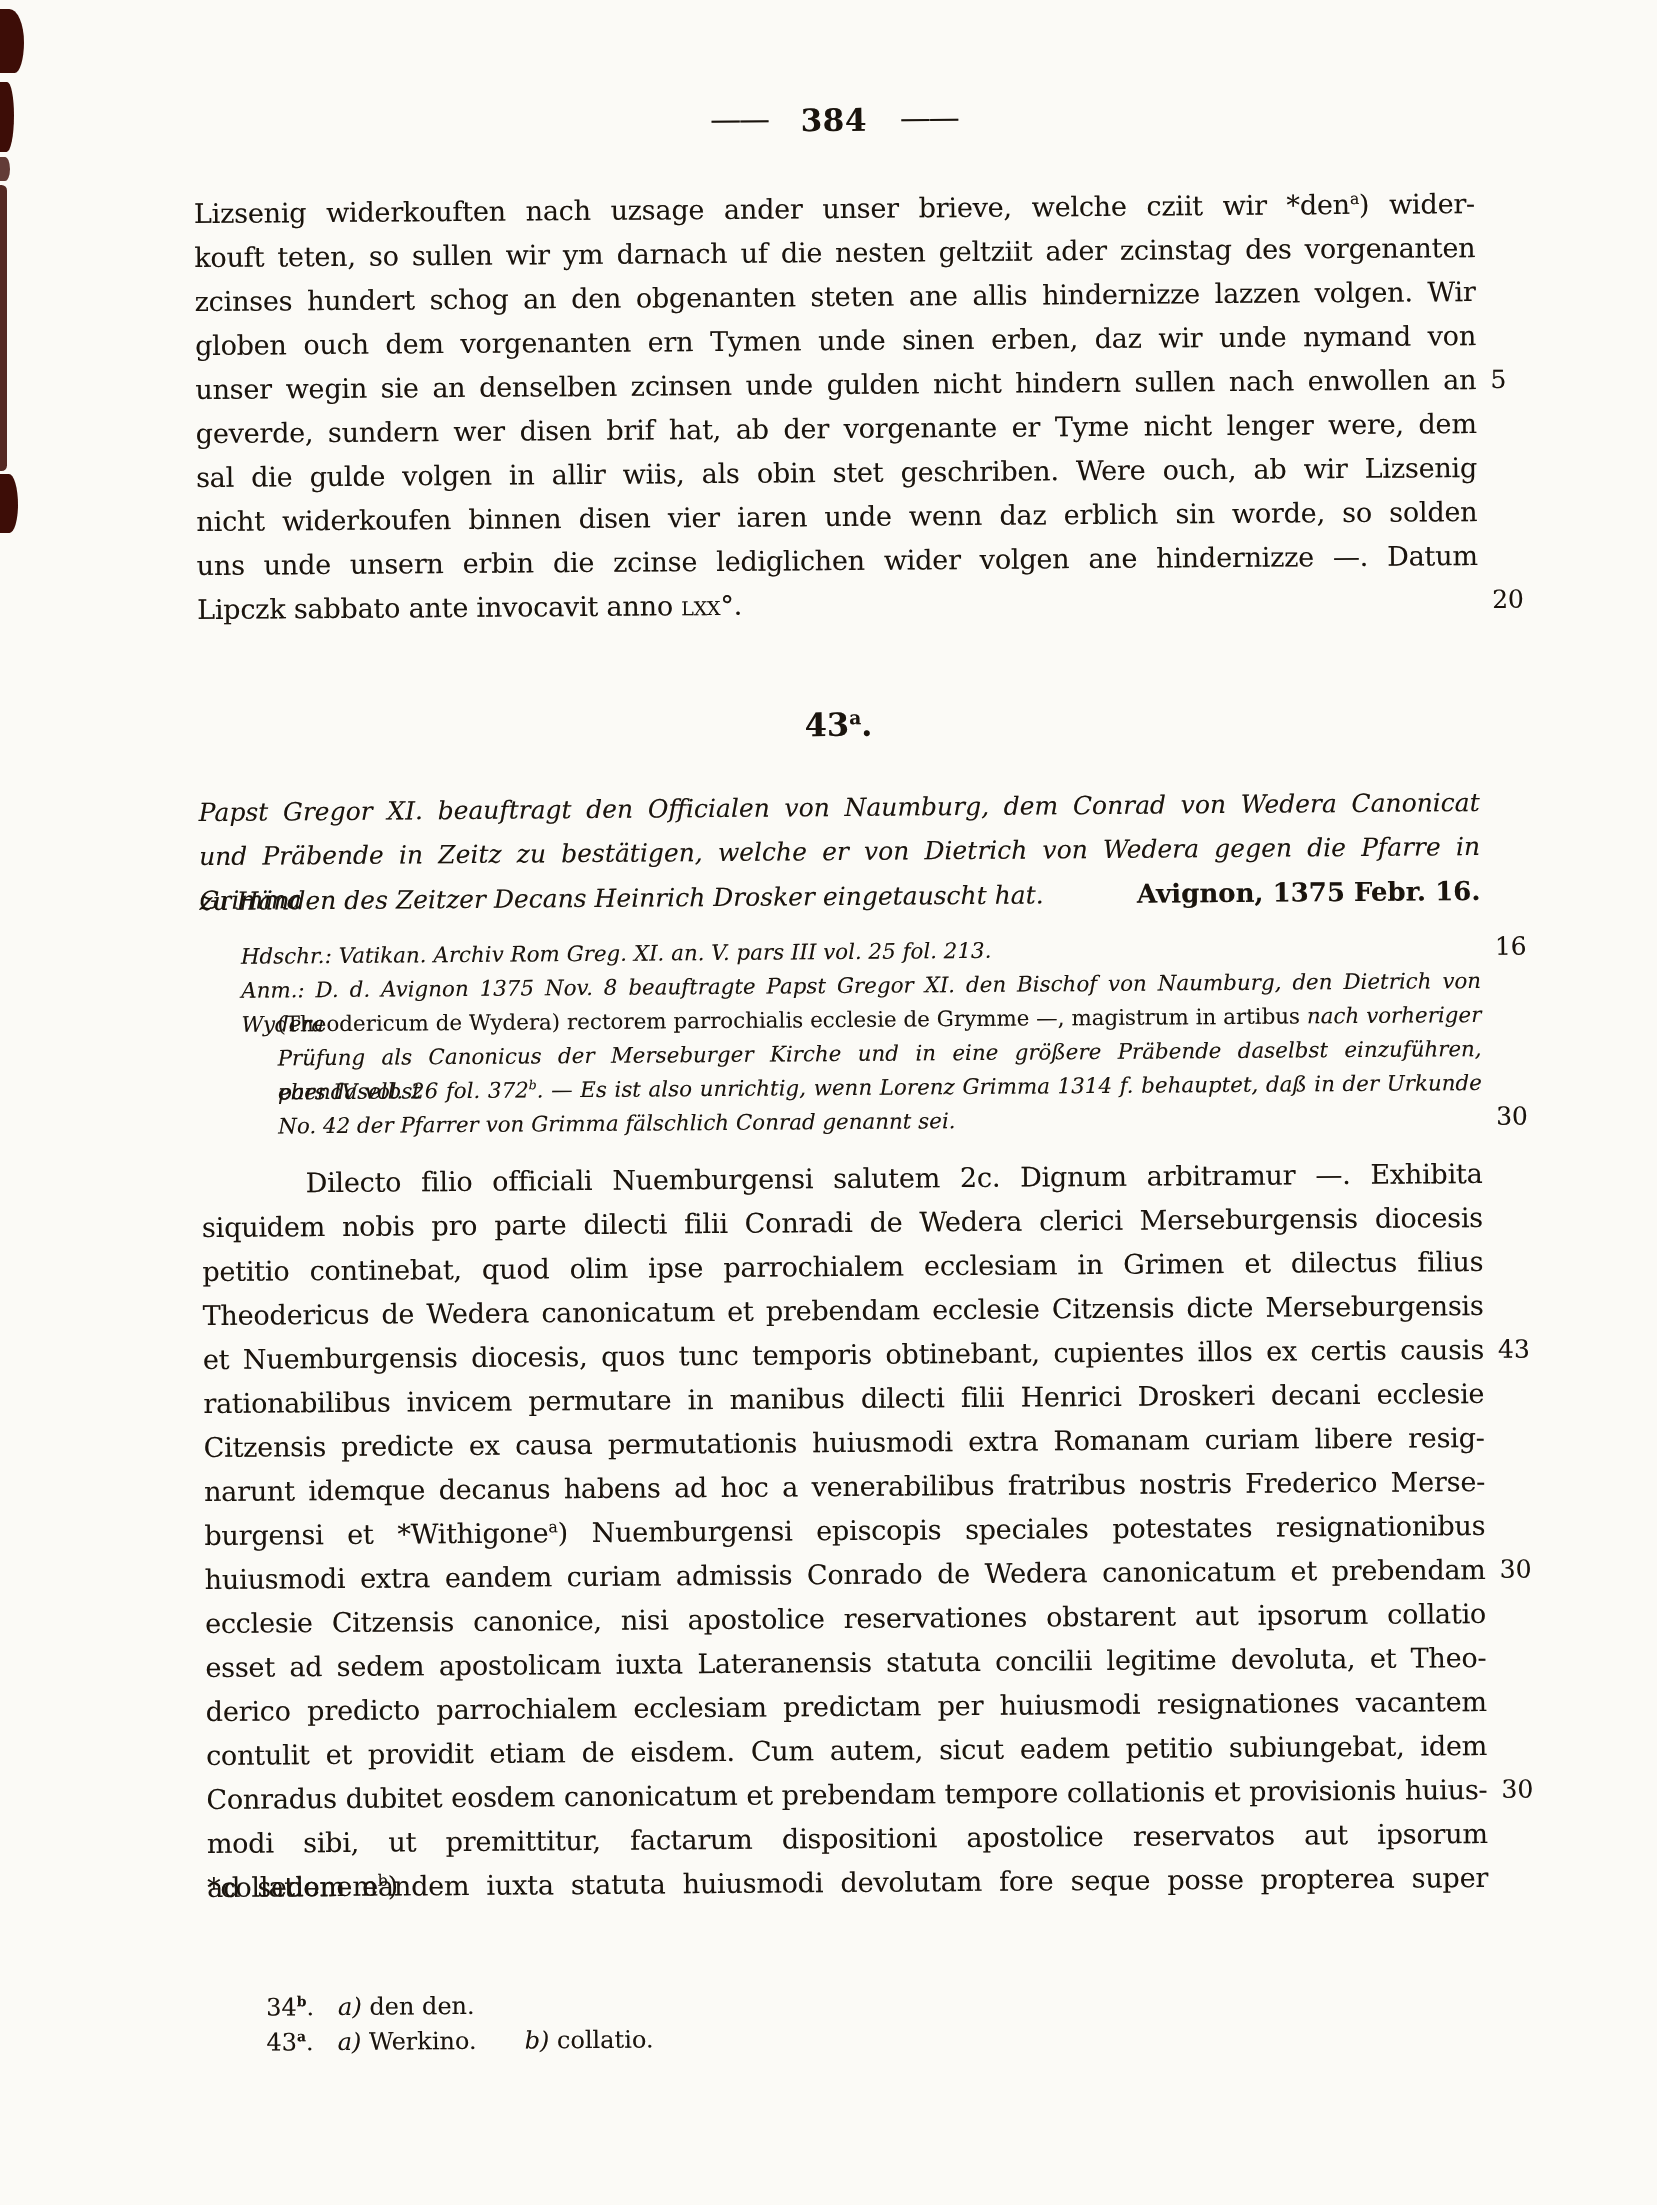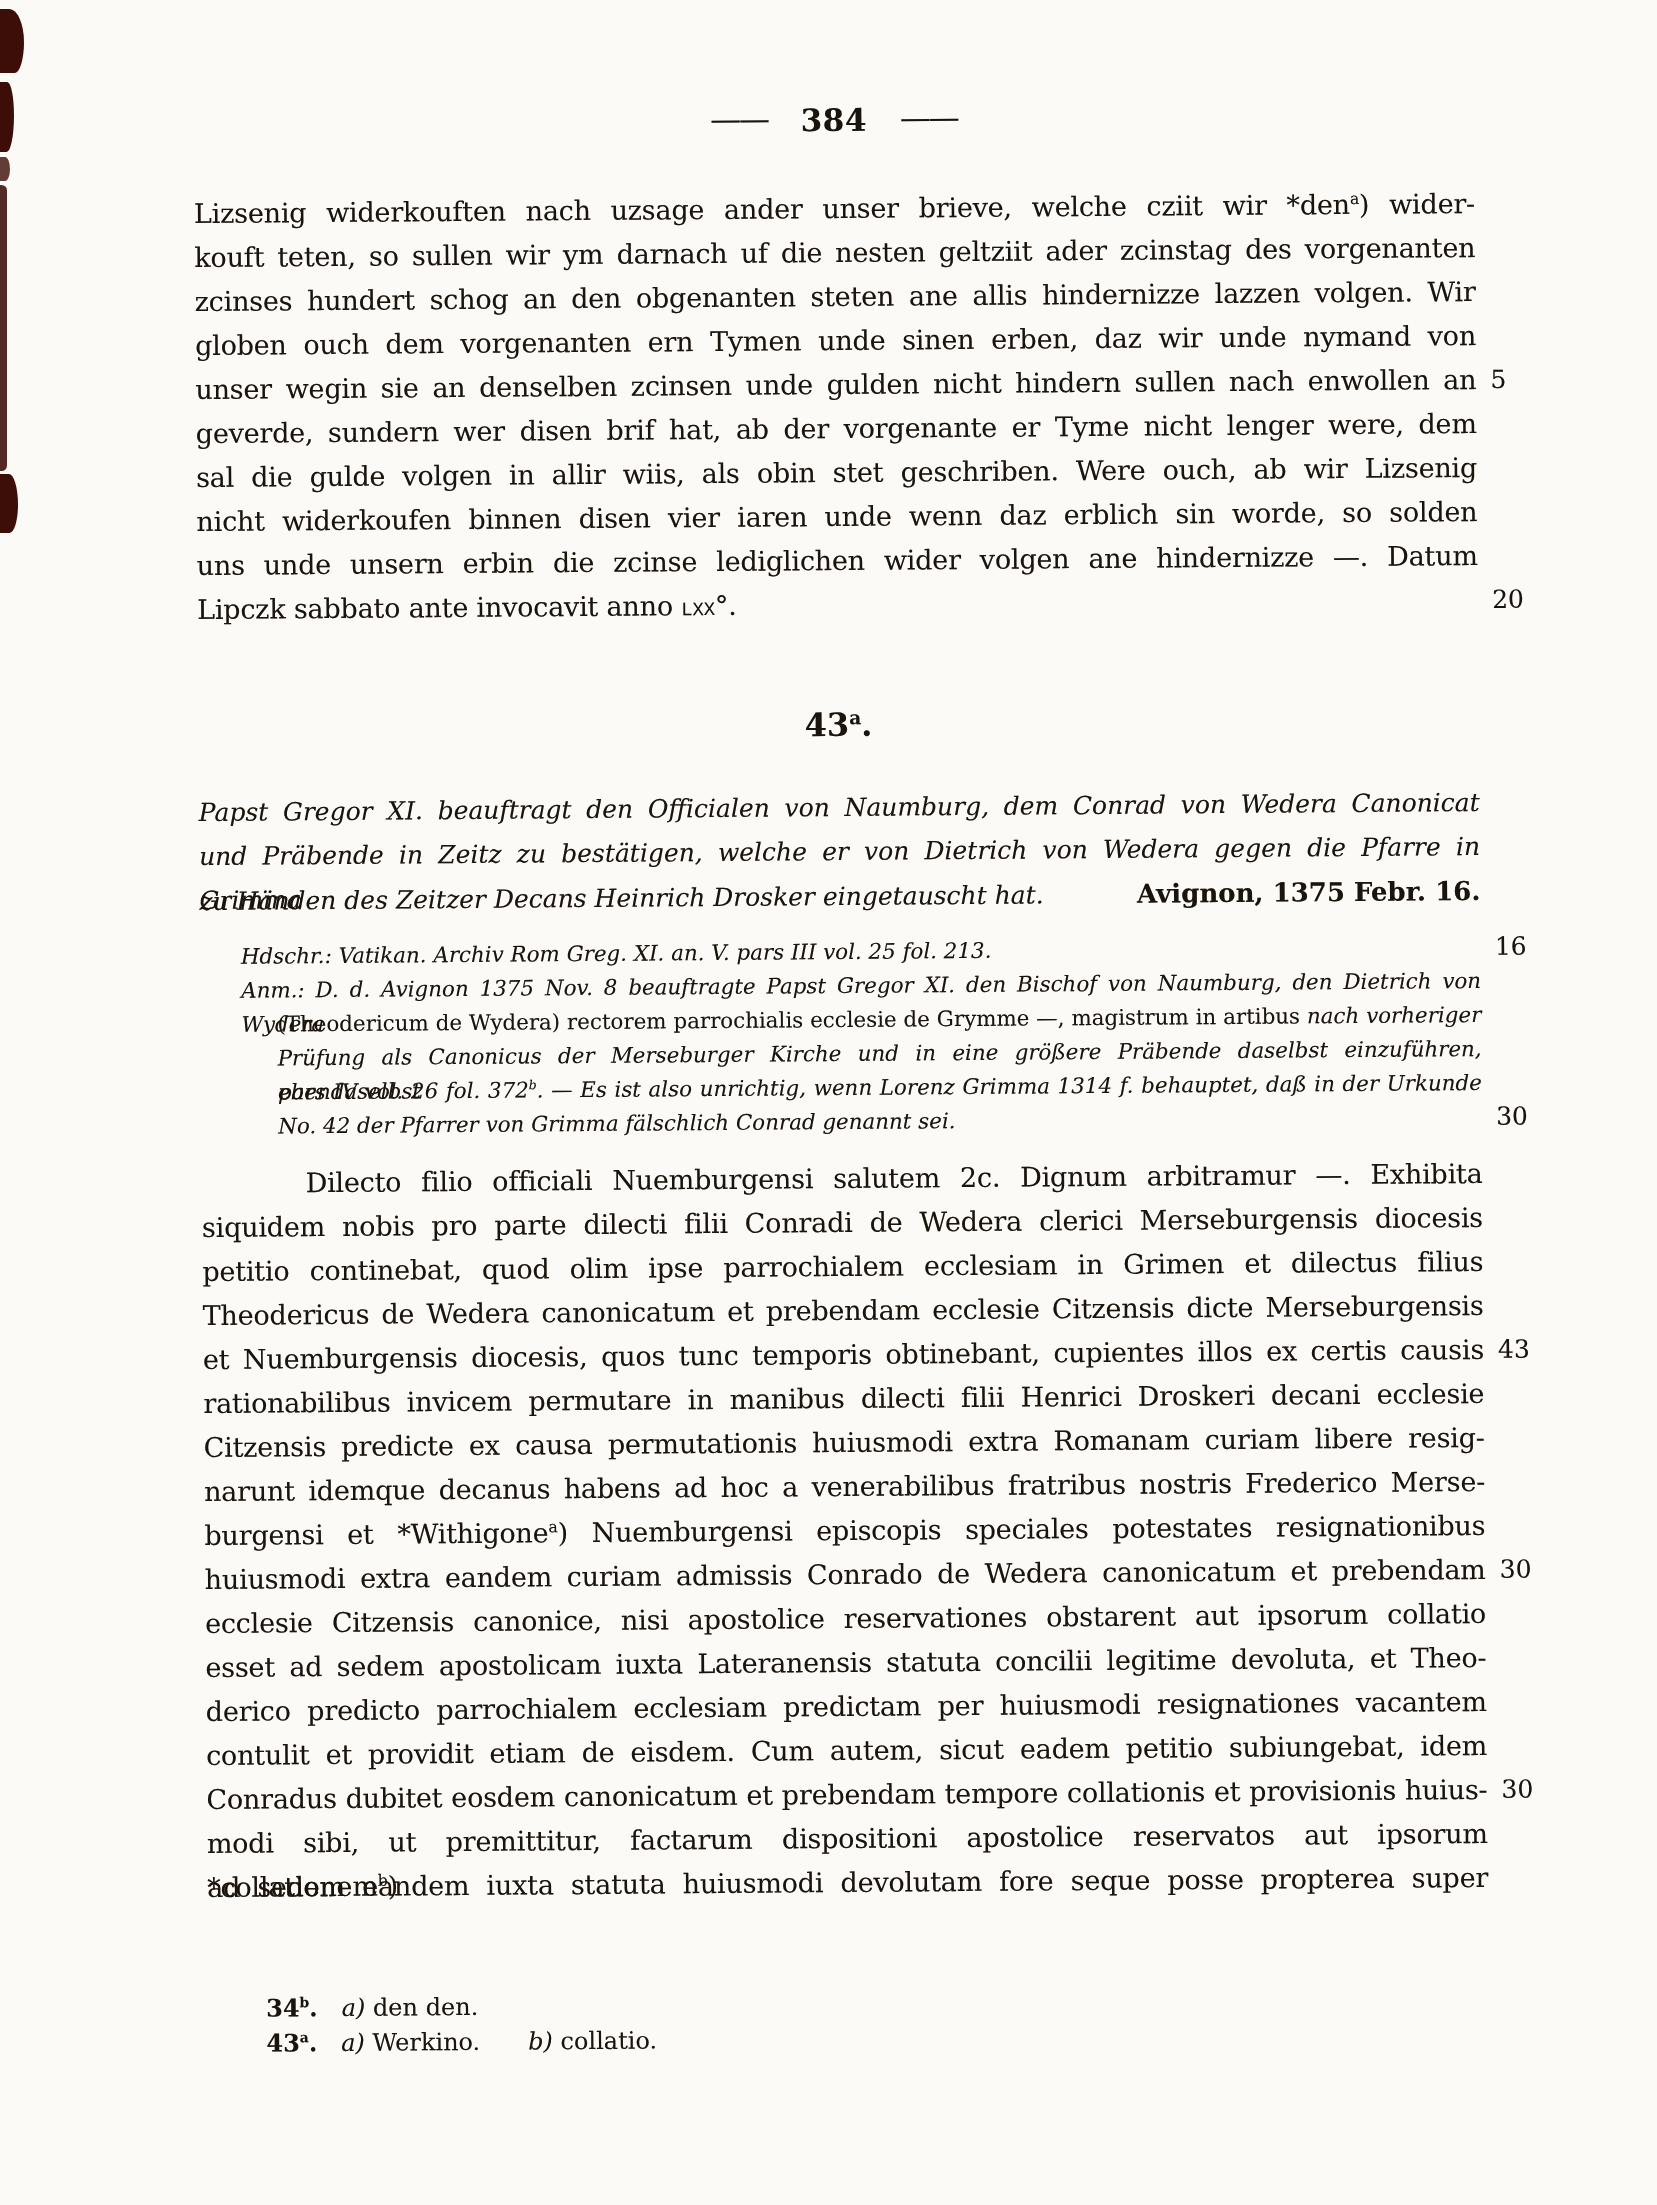--- a/index.html
+++ b/index.html
@@ -52,23 +52,23 @@
   .anm{position:absolute;top:935px;left:0;width:100%;box-sizing:border-box;
           padding-left:41px;font-size:21.4px;font-style:italic;}
   .anm .tline{height:34px;line-height:34px;}
   .latin{position:absolute;top:1157px;left:0;width:100%;
           font-size:27px;letter-spacing:-0.2px;}
   .footnotes{position:absolute;top:1986px;left:0;width:100%;box-sizing:border-box;
           padding-left:58px;font-size:24px;}
   .footnotes .tline{height:35px;line-height:35px;text-align-last:left;}
   
   .fmt-i{font-style:italic;}
-  .fmt-b{font-weight:bold;}
+  .fmt-b{font-weight:normal;}
   .fmt-r{font-style:normal;}
-  .fmt-sc{font-variant:small-caps;font-family:Liberation Mono, monospace;}
+  .fmt-sc{font-variant:small-caps;}
   sup.fmt-sup,sup.fmt-bsup{font-size:58%;vertical-align:super;line-height:0;}
   sup.fmt-bsup{font-weight:bold;}
   
   .artifact{position:absolute;background:var(--artifact);}
   .art-1{left:0;top:8.8px;width:24px;height:64px;border-radius:0 70% 45% 0/0 60% 55% 0;}
   .art-2{left:0;top:82px;width:14.3px;height:70px;border-radius:0 55% 60% 0;}
   .art-3{left:0;top:185px;width:7.1px;height:286px;border-radius:0 5.5px 5.5px 0;opacity:.88;}
   .art-4{left:0;top:474px;width:17.6px;height:59px;border-radius:0 65% 60% 0;}
   .art-5{left:0;top:157px;width:10px;height:24px;border-radius:0 60% 60% 0;opacity:.8;}
 </style>

